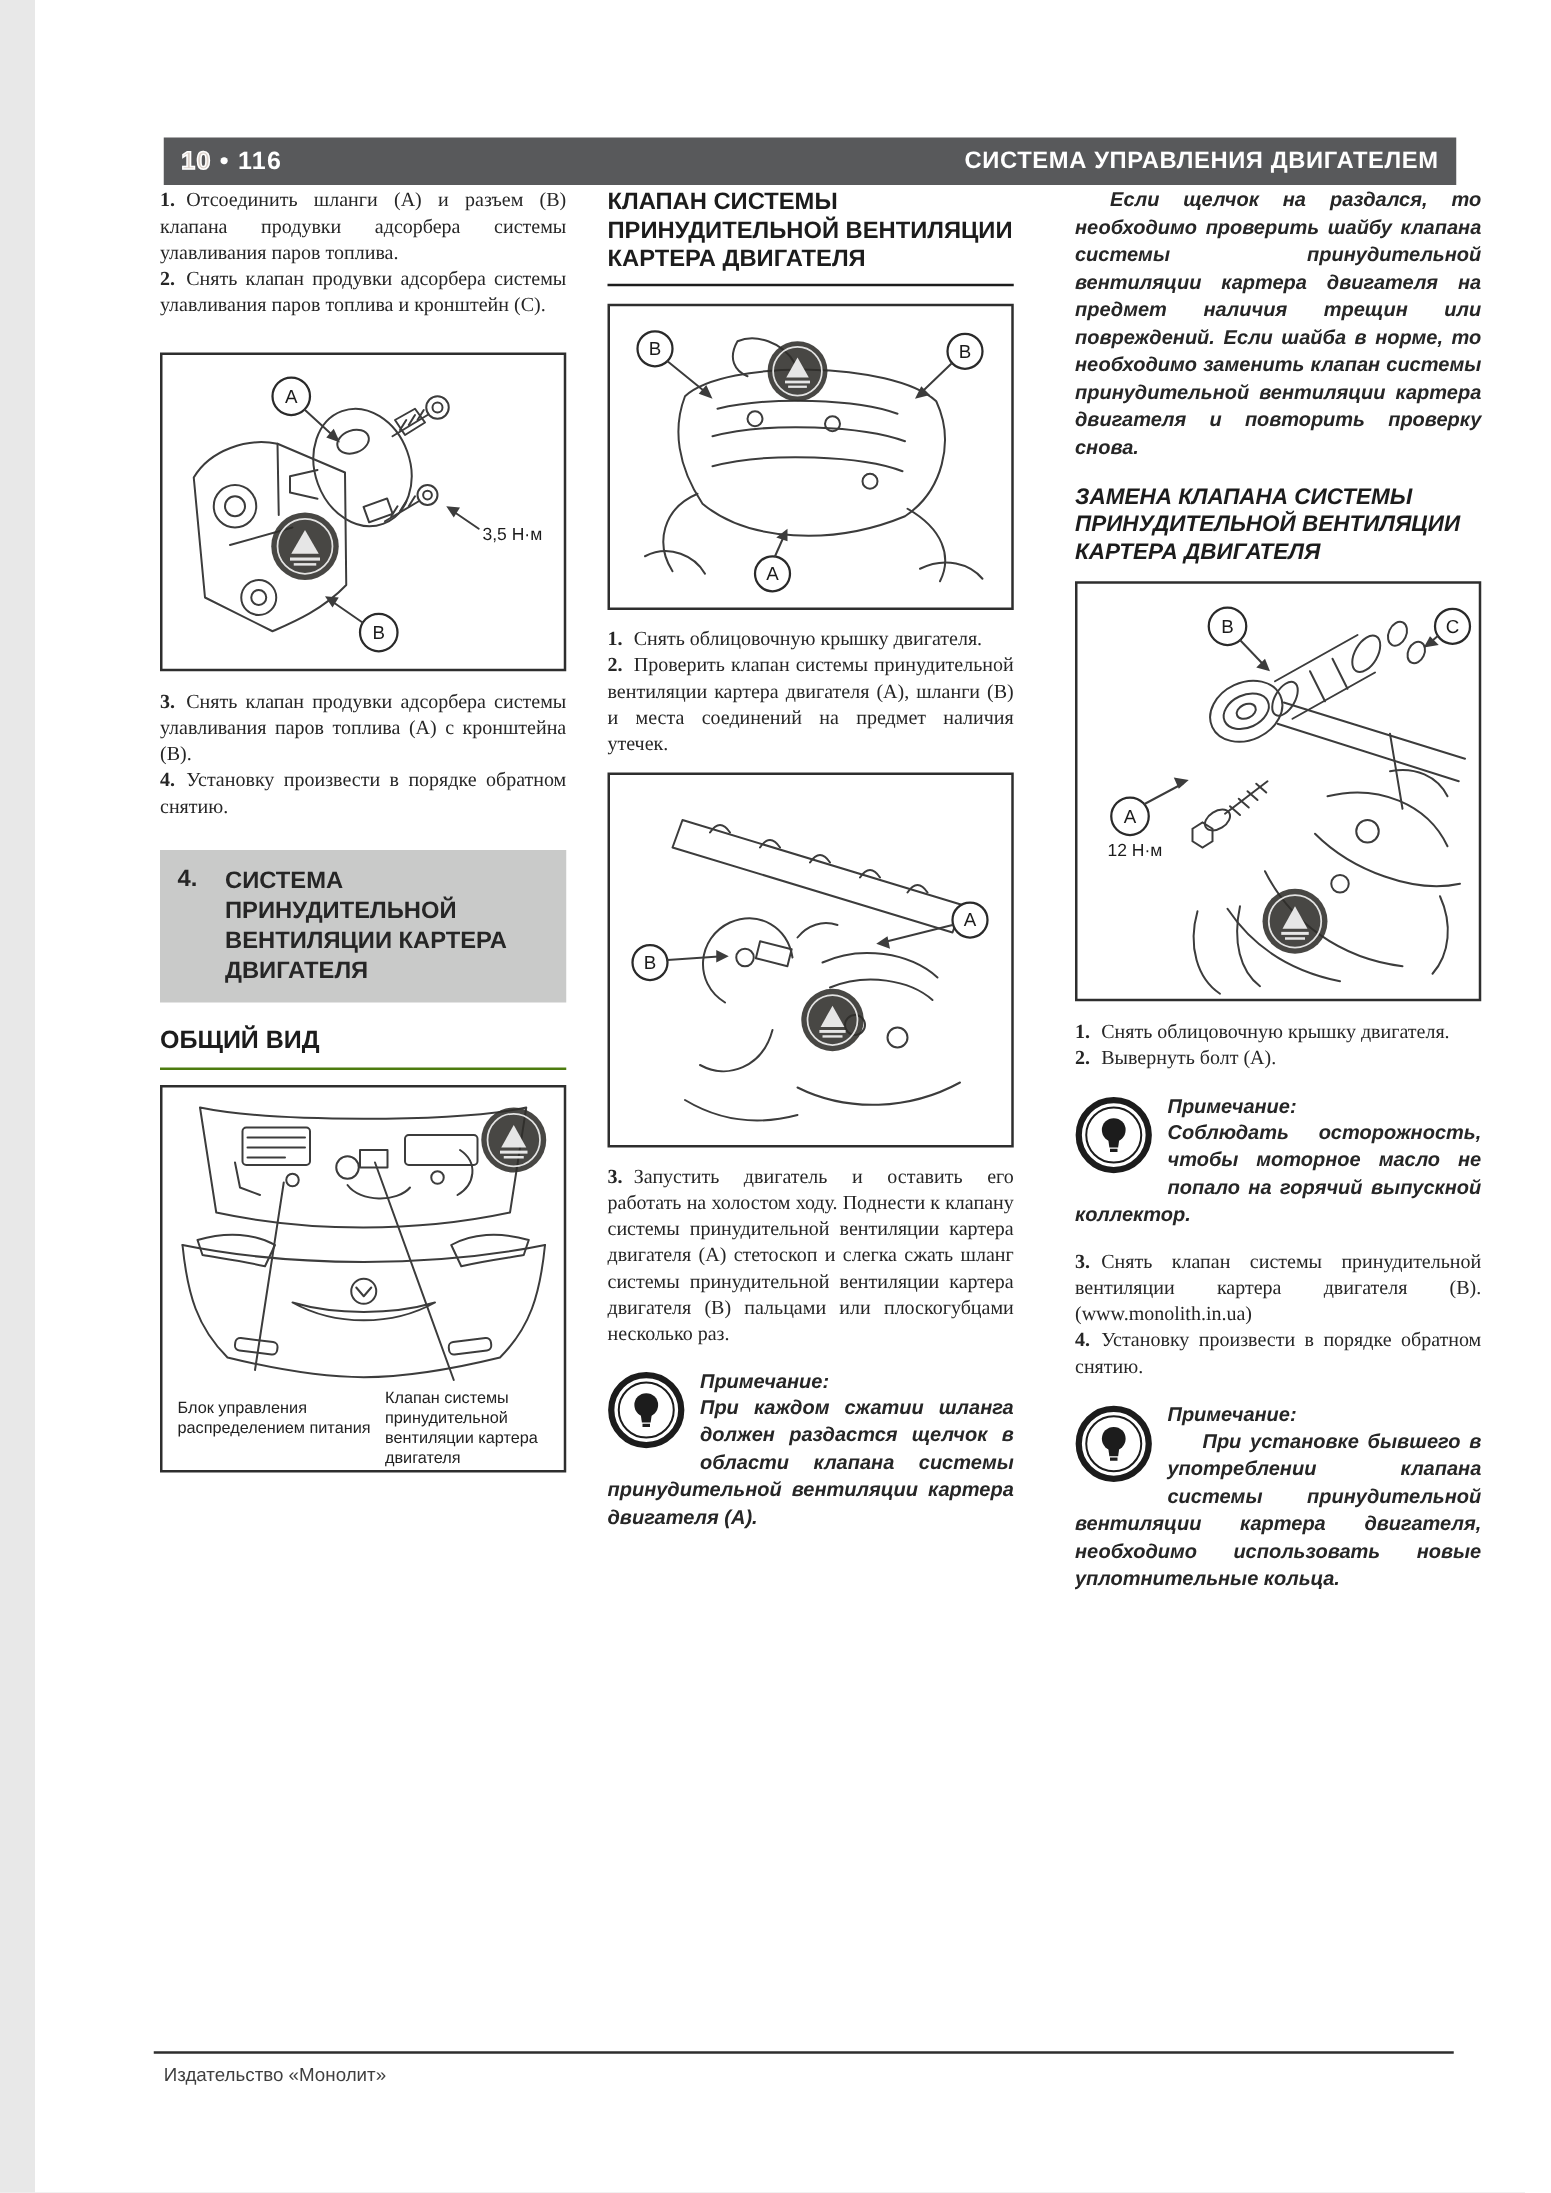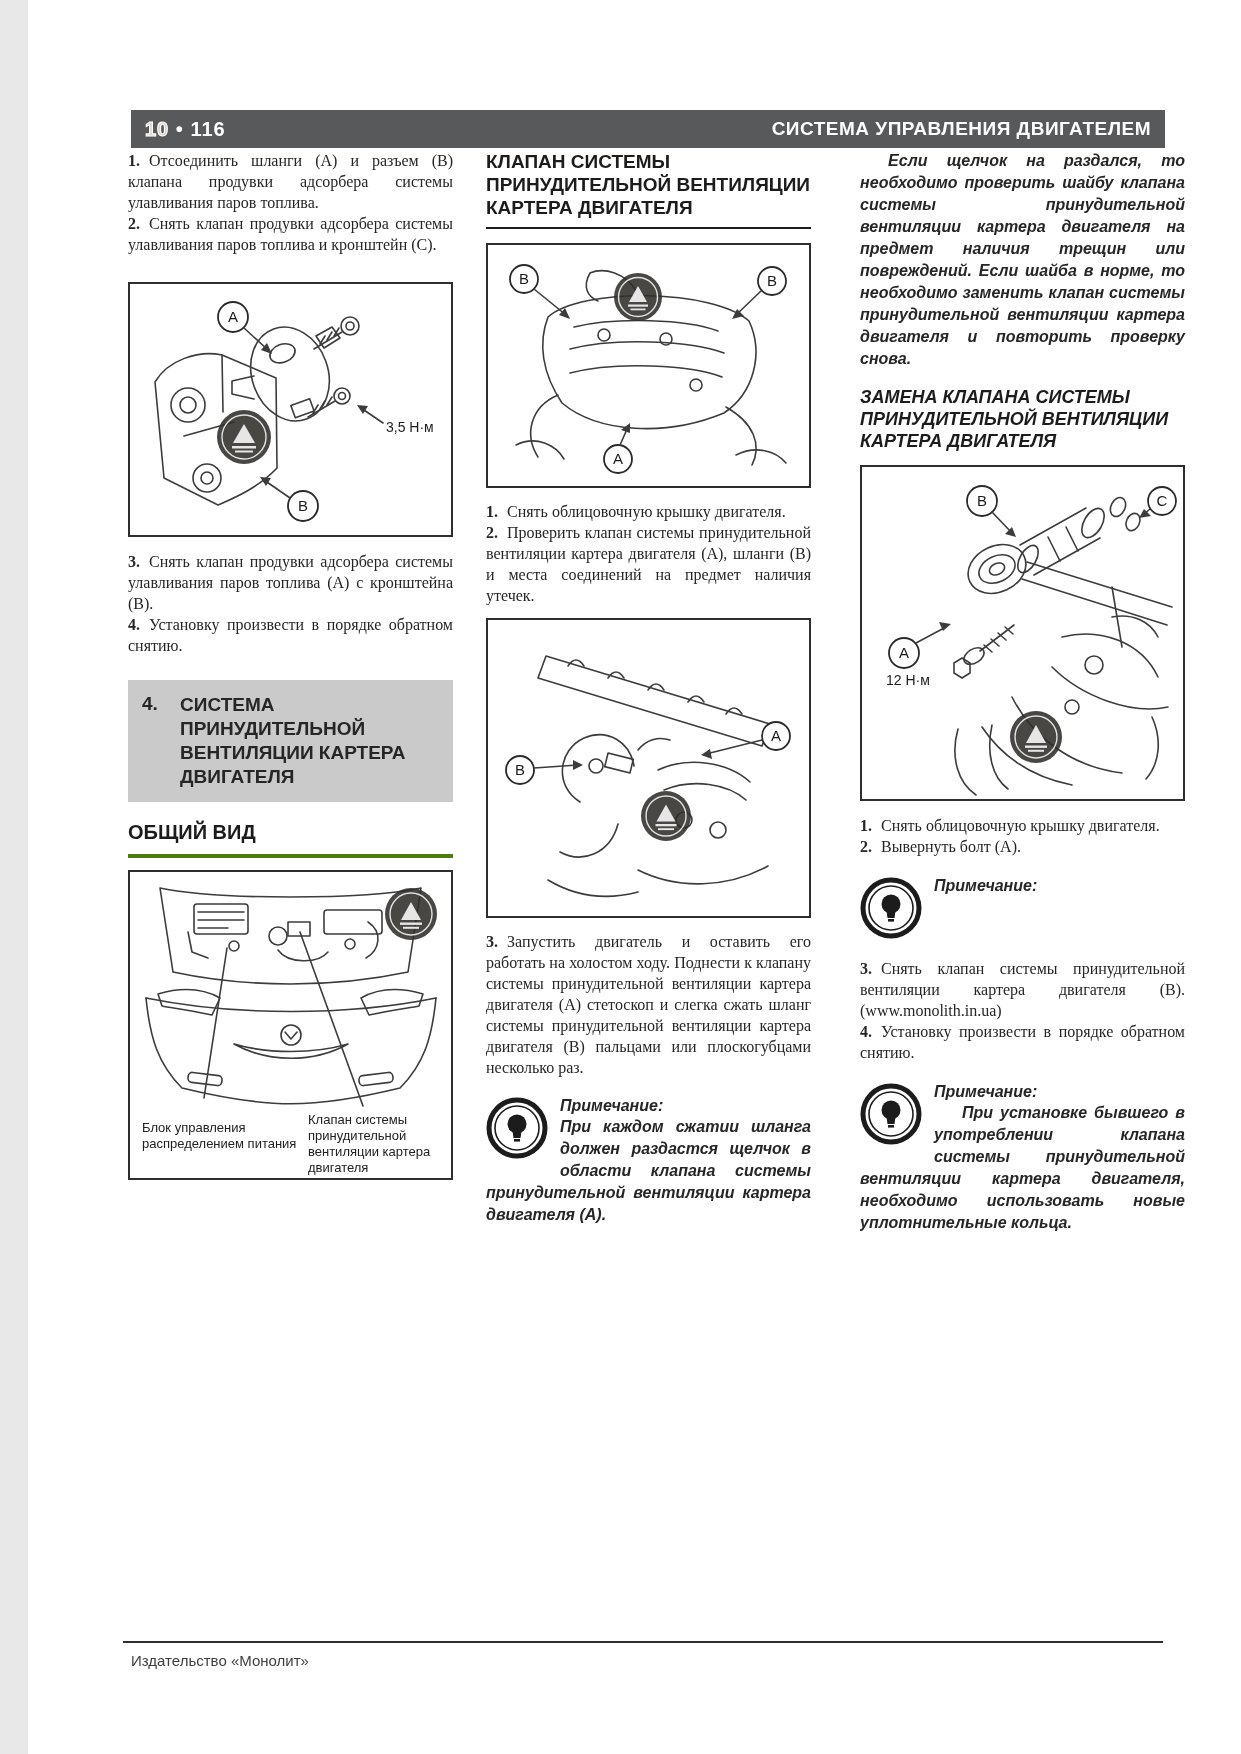--- a/index.html
+++ b/index.html
@@ -15,21 +15,21 @@
   .col{position:absolute;top:150px;width:325px;}
   .c1{left:100px;} .c2{left:458px;} .c3{left:832px;}
   p{margin:0;}
   .step{font-size:16px;line-height:21px;text-align:justify;font-family:Liberation Serif, serif;}
   .step b{margin-right:9px;}
   .fig{position:relative;border:2px solid #2e2e2e;background:#fff;box-sizing:border-box;}
   .h1{font-size:19px;line-height:23px;font-weight:bold;color:#1c1c1c;
       border-bottom:2px solid #1c1c1c;padding-bottom:8px;}
   .h2{font-size:18px;line-height:22px;font-weight:bold;font-style:italic;color:#1c1c1c;}
   .h3{font-size:20px;line-height:24px;font-weight:bold;color:#1c1c1c;
-      border-bottom:4px solid #4d7c0f;padding-bottom:10px;}
+      border-bottom:2px solid #4d7c0f;padding-bottom:10px;}
   .graybox{background:#c9cac9;padding:13px 10px 13px 14px;display:flex;}
   .graybox .gn{font-size:19px;font-weight:bold;width:38px;flex:none;}
   .graybox .gl{font-size:19px;line-height:24px;font-weight:bold;}
   .noteblk{overflow:hidden;}
   .noteblk .bulb{float:left;width:62px;height:62px;margin:2px 12px 4px 0;}
   .noteblk .nt{font-size:16px;line-height:21px;font-weight:bold;font-style:italic;}
   .noteblk .nb{font-size:16px;line-height:22px;font-weight:bold;font-style:italic;text-align:justify;}
   .indent{text-indent:28px;}
   .introp{font-size:16px;line-height:22px;font-weight:bold;font-style:italic;text-align:justify;text-indent:28px;}
   
@@ -313,20 +313,21 @@
 
     <div class="noteblk" style="margin-top:18px;">
       <svg class="bulb" viewBox="0 0 62 62">
         <circle cx="31" cy="31" r="28" fill="none" stroke="#1c1c1c" stroke-width="5"></circle>
         <circle cx="31" cy="31" r="22" fill="none" stroke="#1c1c1c" stroke-width="1.6"></circle>
         <circle cx="31" cy="27" r="9.5" fill="#1c1c1c"></circle>
         <path d="M26.5,34 h9 l-1,7 h-7 z" fill="#1c1c1c"></path>
         <rect x="28" y="42" width="6" height="2.6" fill="#1c1c1c"></rect>
       </svg>
       <p class="nt">Примечание:</p>
+      <p class="nb">Соблюдать осторожность, чтобы моторное масло не попало на горячий выпускной коллектор.</p>
     </div>
 
     <p class="step" style="margin-top:15px;"><b>3.</b><span>Снять клапан системы принудительной вентиляции картера двигателя (В). (www.monolith.in.ua)</span></p>
     <p class="step"><b>4.</b><span>Установку произвести в порядке обратном снятию.</span></p>
 
     <div class="noteblk" style="margin-top:18px;">
       <svg class="bulb" viewBox="0 0 62 62">
         <circle cx="31" cy="31" r="28" fill="none" stroke="#1c1c1c" stroke-width="5"></circle>
         <circle cx="31" cy="31" r="22" fill="none" stroke="#1c1c1c" stroke-width="1.6"></circle>
         <circle cx="31" cy="27" r="9.5" fill="#1c1c1c"></circle>

